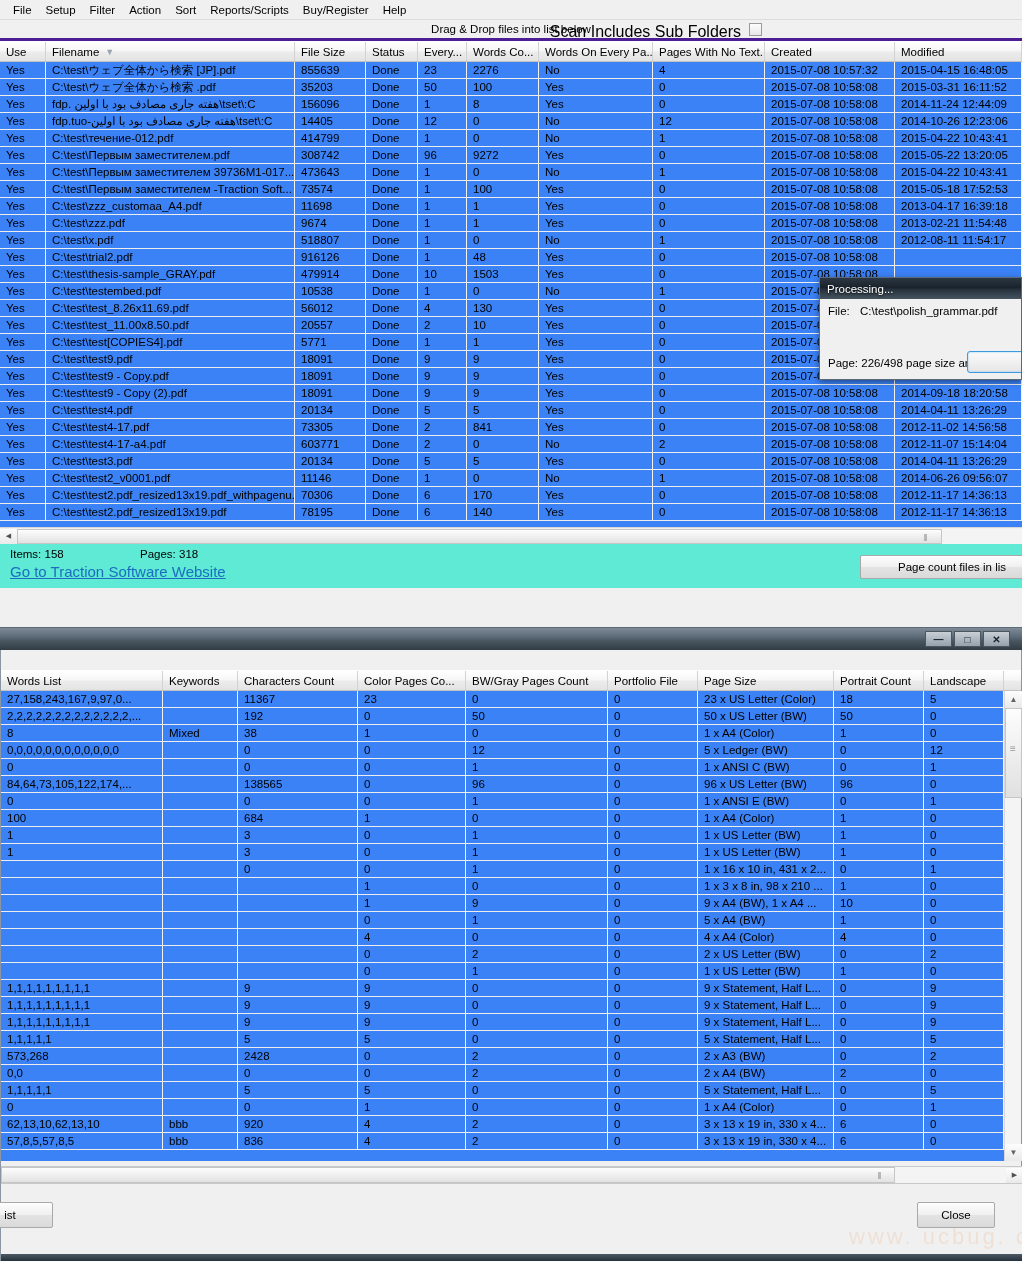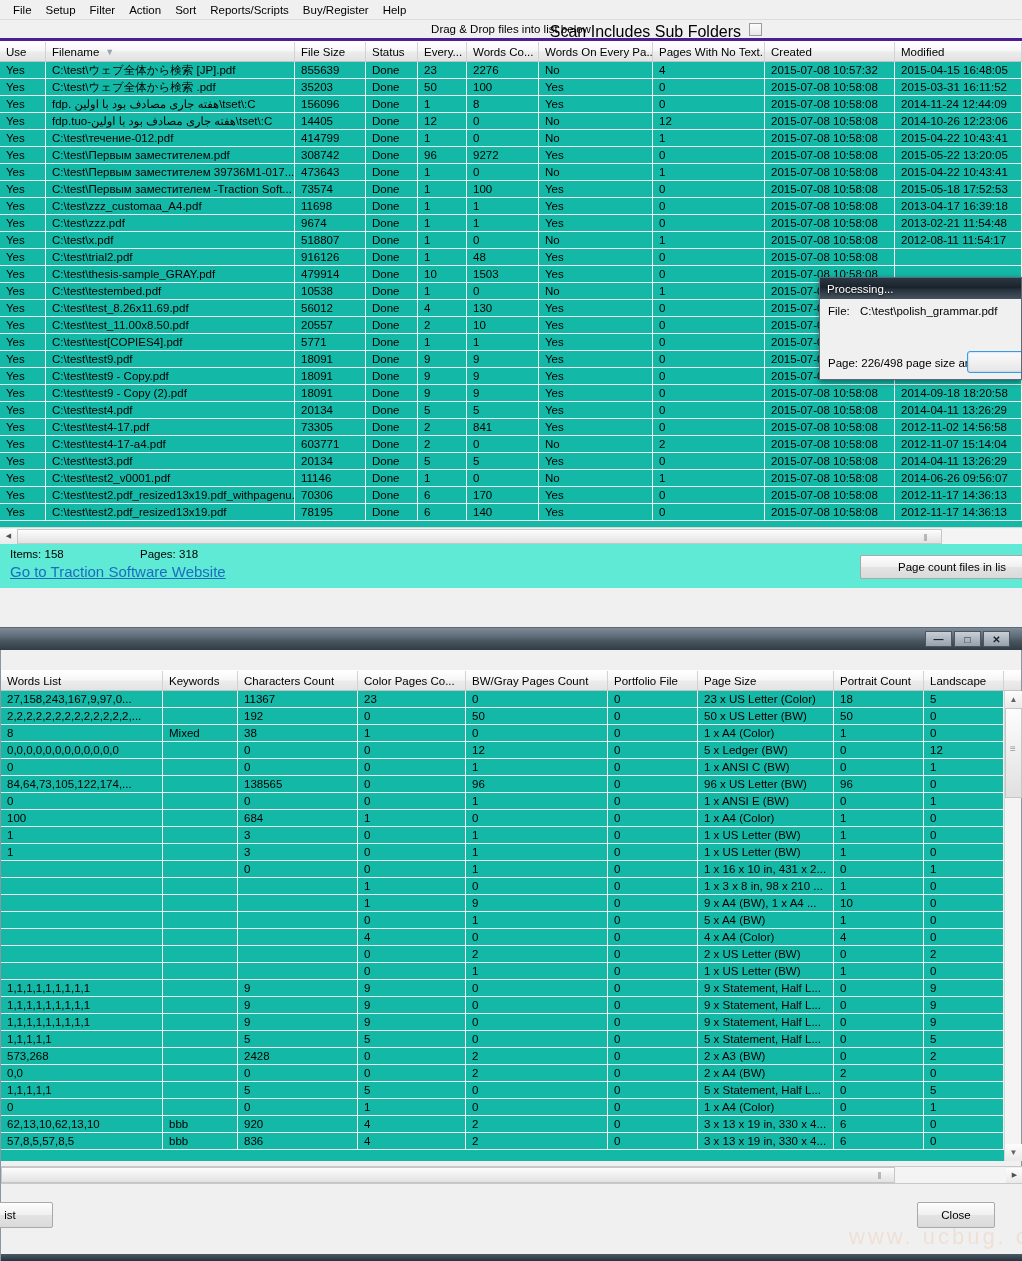--- a/index.html
+++ b/index.html
@@ -92,21 +92,21 @@
     display: flex; align-items: center;
     padding-left: 6px;
     font-size: 11.5px;
     border-right: 1px solid #d2d2d2;
     overflow: hidden; white-space: nowrap;
     flex: 0 0 auto;
   }
   .gh .sortmark {
     margin-left: 6px; color: #9aa4ae; font-size: 9px;
   }
-  .grid-body { background: #14b8a6; overflow: hidden; }
+  .grid-body { background: #3b82f6; overflow: hidden; }
   .grow { display: flex; height: 17px; border-bottom: 1px solid #ededed; }
   .gc {
     padding-left: 6px; font-size: 11.5px; line-height: 17px;
     border-right: 1px solid #f2f2f2;
     overflow: hidden; white-space: nowrap; flex: 0 0 auto;
   }
   .rtl { direction: rtl; text-align: left; unicode-bidi: bidi-override; }
 
   
   .c-use     { width: 46px; }

